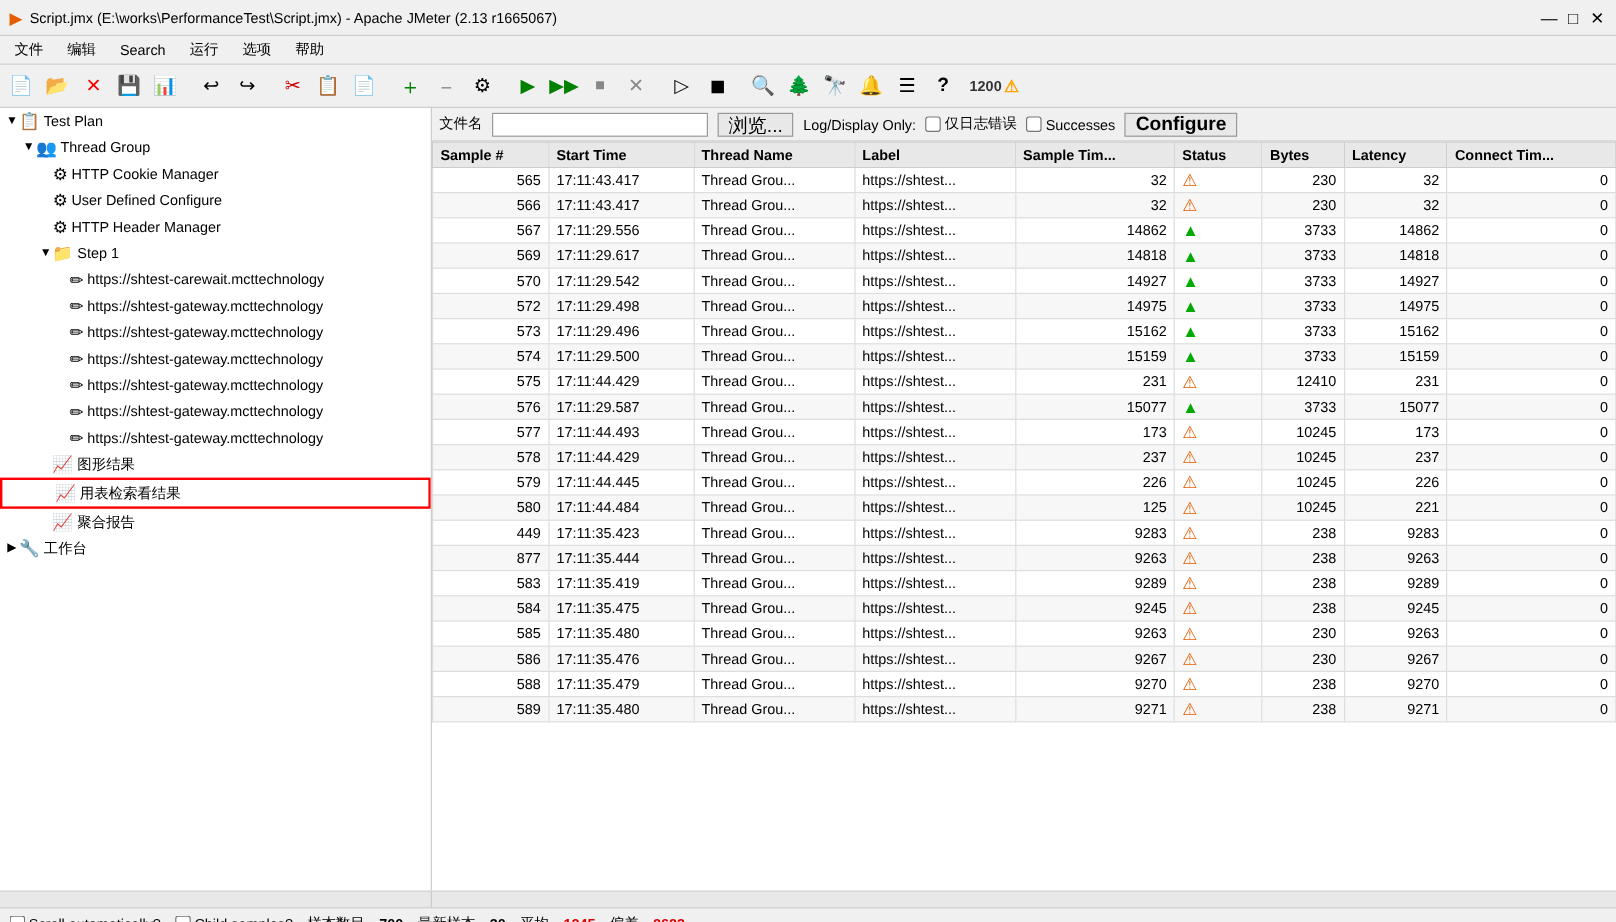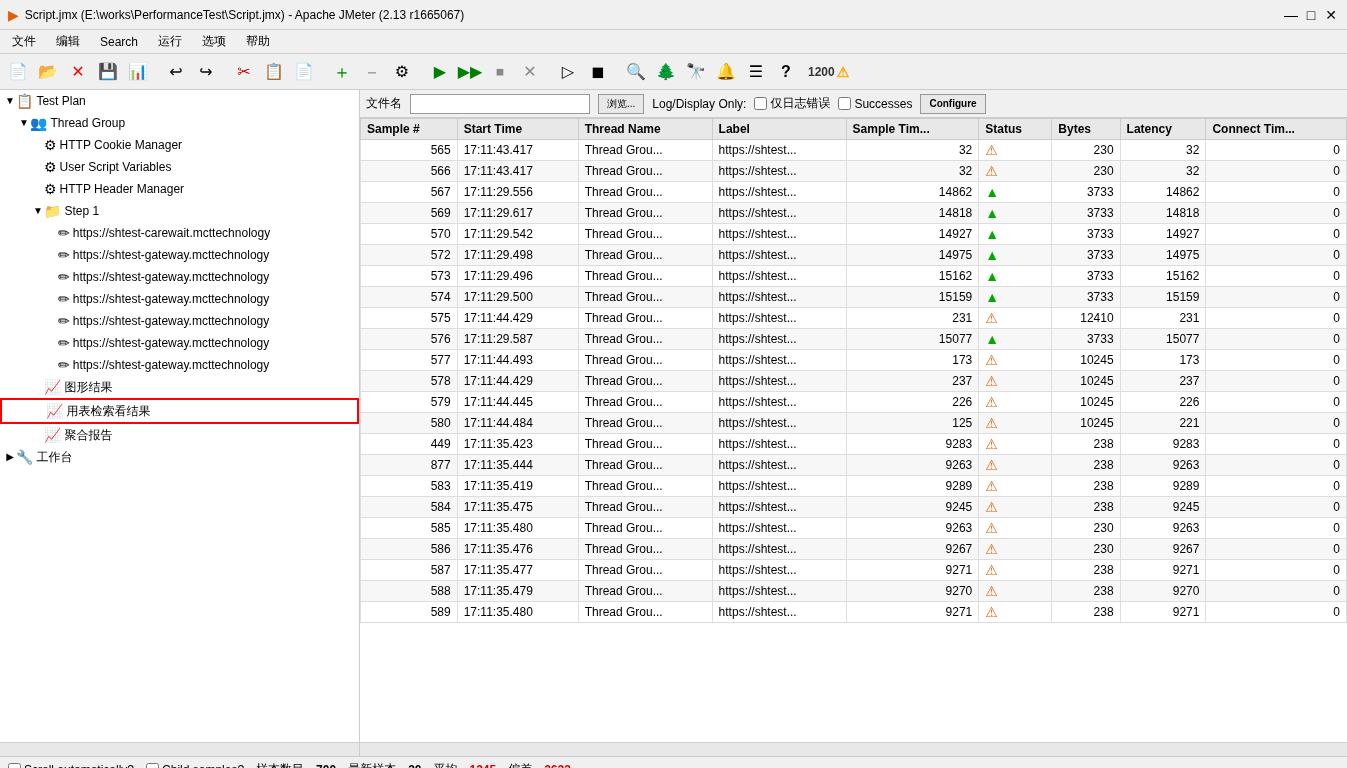--- a/index.html
+++ b/index.html
@@ -108,21 +108,21 @@
       align-items: center;
       padding: 0 6px;
       gap: 8px;
       font-size: 12px;
     }
     #filter-bar label { white-space: nowrap; }
     #filter-bar input[type=text] {
       width: 180px; height: 20px; border: 1px solid #999; font-size: 12px; padding: 0 3px;
     }
     #filter-bar button {
-      height: 20px; padding: 0 8px; font-size: 10px; cursor: pointer;
+      height: 20px; padding: 0 8px; font-size: 16px; cursor: pointer;
       border: 1px solid #999; background: #e8e8e8;
     }
     .checkbox-row { display: flex; align-items: center; gap: 3px; }
 
     
     #results-table-wrap {
       flex: 1;
       overflow: auto;
       position: relative;
     }
@@ -255,21 +255,21 @@
       <div class="tree-item">
         <span class="tree-indent" style="width: 32px;"></span>
         <span style="width: 12px; display: inline-block;"></span>
         <span class="tree-icon">⚙</span>
         <span>HTTP Cookie Manager</span>
       </div>
       <div class="tree-item">
         <span class="tree-indent" style="width: 32px;"></span>
         <span style="width: 12px; display: inline-block;"></span>
         <span class="tree-icon">⚙</span>
-        <span>User Script Variables</span>
+        <span>User Defined Configure</span>
       </div>
       <div class="tree-item">
         <span class="tree-indent" style="width: 32px;"></span>
         <span style="width: 12px; display: inline-block;"></span>
         <span class="tree-icon">⚙</span>
         <span>HTTP Header Manager</span>
       </div>
       <div class="tree-item">
         <span class="tree-indent" style="width: 32px;"></span>
         <span class="expand-arrow">▼</span>
@@ -589,31 +589,20 @@
             </tr>
             <tr>
               <td class="num">586</td>
               <td>17:11:35.476</td>
               <td>Thread Grou...</td>
               <td>https://shtest...</td>
               <td class="num">9267</td>
               <td><span class="status-warn">⚠</span></td>
               <td class="num">230</td>
               <td class="num">9267</td>
-              <td class="num">0</td>
-            </tr>
-            <tr>
-              <td class="num">587</td>
-              <td>17:11:35.477</td>
-              <td>Thread Grou...</td>
-              <td>https://shtest...</td>
-              <td class="num">9271</td>
-              <td><span class="status-warn">⚠</span></td>
-              <td class="num">238</td>
-              <td class="num">9271</td>
               <td class="num">0</td>
             </tr>
             <tr>
               <td class="num">588</td>
               <td>17:11:35.479</td>
               <td>Thread Grou...</td>
               <td>https://shtest...</td>
               <td class="num">9270</td>
               <td><span class="status-warn">⚠</span></td>
               <td class="num">238</td>

